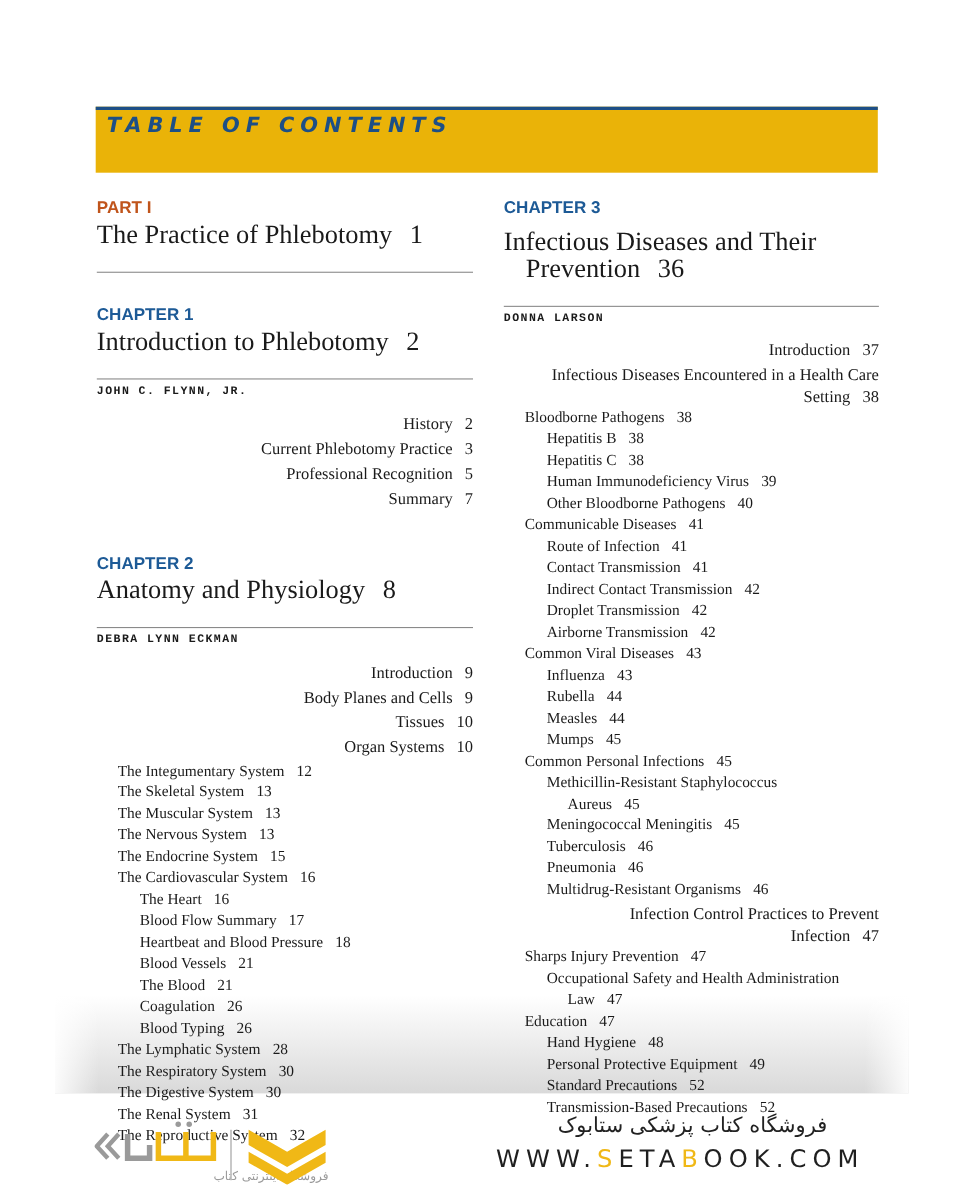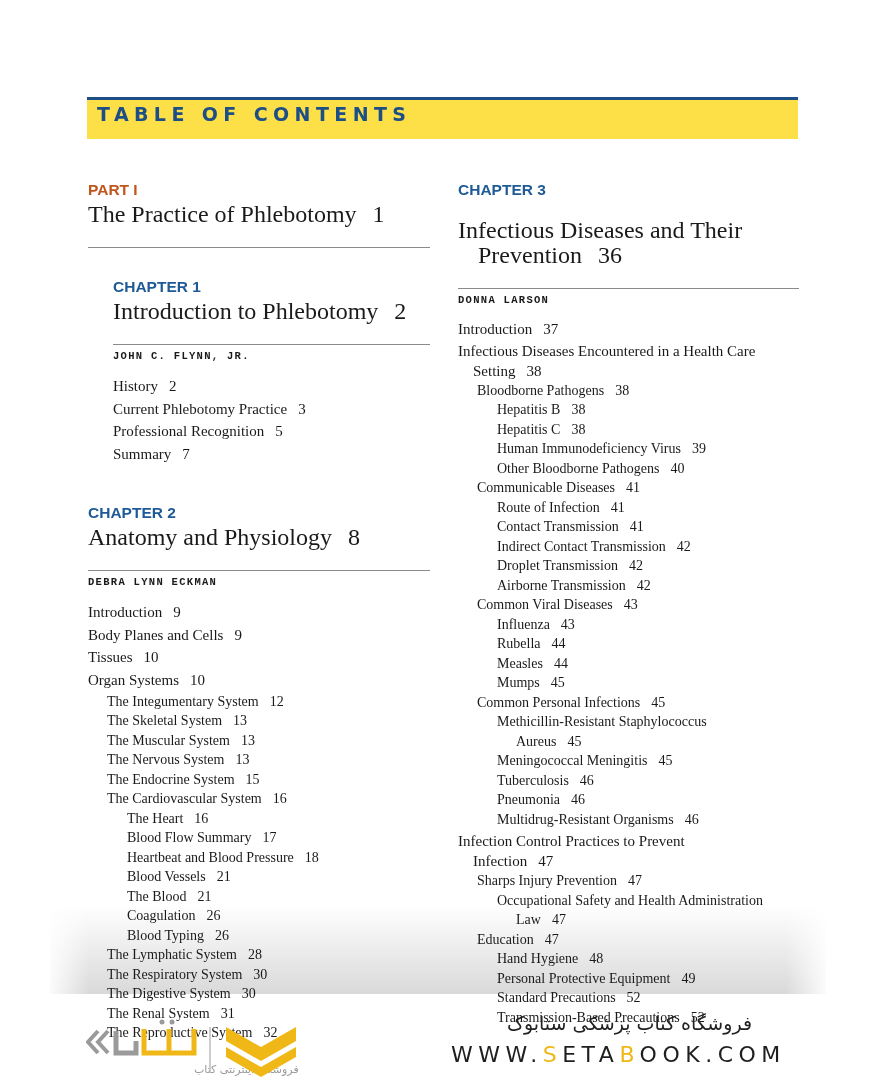--- a/index.html
+++ b/index.html
@@ -15,24 +15,25 @@
     }
     .page-fade-left {
       position:absolute; left:0; top:900px; width:40px; height:94px;
       background: linear-gradient(to right, rgba(255,255,255,0.9), rgba(255,255,255,0));
     }
     .page-fade-right {
       position:absolute; right:0; top:900px; width:40px; height:94px;
       background: linear-gradient(to left, rgba(255,255,255,0.9), rgba(255,255,255,0));
     }
     .toc-header {
-      position:absolute; left:87px; top:97px; width:711px; height:42px;
-      background:#fde047;
+      position:absolute; left:87px; top:97px; width:711px; height:60px;
+      background:#eab308;
       border-top:3px solid #1d4f86;
       box-sizing:border-box;
+      font-style:italic;
     }
     .toc-header h1 {
       margin:0; position:absolute; left:10px; top:3px;
       font-family:"DejaVu Sans", "Liberation Sans", sans-serif;
       font-weight:bold; font-size:19px; letter-spacing:5.4px;
       color:#1d4f86;
     }
     .col { position:absolute; top:180px; }
     .col-left { left:88px; width:342px; }
     .col-right { left:458px; width:341px; }
@@ -50,21 +51,21 @@
     .title .cont { padding-left:20px; }
     .pg { margin-left:16px; }
     .author {
       font-family:Liberation Mono, monospace;
       font-weight:bold; font-size:10.5px; letter-spacing:1.3px;
       margin-top:4px; line-height:14px; color:#1a1a1a;
     }
     .entries { margin-top:12px; }
     .e { white-space:nowrap; }
     .e .p { margin-left:11px; }
-    .l1 { font-size:15px; line-height:22.7px; }
+    .l1 { font-size:15px; line-height:22.7px;text-align:right; }
     .l2 { font-size:14px; line-height:19.5px; padding-left:19px; }
     .l3 { font-size:14px; line-height:19.5px; padding-left:39px; }
     .l3.cont2 { padding-left:58px; }
     .l1.cont2 { padding-left:15px; }
 
     .footer-logo { position:absolute; left:86px; top:1017px; width:260px; height:60px; }
     .footer-text { position:absolute; left:440px; top:1008px; width:380px; height:70px; }
     .fa-line {
       position:absolute; right:68px; top:4px;
       font-family:"DejaVu Sans", sans-serif; font-size:19px; color:#222;
@@ -90,21 +91,21 @@
 </div>
 
 <div class="col col-left">
   <section>
     <div class="label part">PART I</div>
     <div class="title" style="margin-top:2px;">
       <span>The Practice of Phlebotomy</span><span class="pg">1</span>
     </div>
   </section>
 
-  <section style="margin-top:29px;margin-left:25px;">
+  <section style="margin-top:29px;">
     <div class="label chapter">CHAPTER 1</div>
     <div class="title" style="margin-top:2px;">
       <span>Introduction to Phlebotomy</span><span class="pg">2</span>
     </div>
     <div class="author">JOHN C. FLYNN, JR.</div>
     <div class="entries">
       <div class="e l1"><span>History</span><span class="p">2</span></div>
       <div class="e l1"><span>Current Phlebotomy Practice</span><span class="p">3</span></div>
       <div class="e l1"><span>Professional Recognition</span><span class="p">5</span></div>
       <div class="e l1"><span>Summary</span><span class="p">7</span></div>
@@ -140,21 +141,21 @@
       <div class="e l2"><span>The Digestive System</span><span class="p">30</span></div>
       <div class="e l2"><span>The Renal System</span><span class="p">31</span></div>
       <div class="e l2"><span>The Reproductive System</span><span class="p">32</span></div>
     </div>
   </section>
 </div>
 
 <div class="col col-right">
   <section>
     <div class="label chapter">CHAPTER 3</div>
-    <div class="title" style="margin-top:18px;">
+    <div class="title" style="margin-top:8px;">
       <div>Infectious Diseases and Their</div>
       <div class="cont"><span>Prevention</span><span class="pg">36</span></div>
     </div>
     <div class="author">DONNA LARSON</div>
     <div class="entries" style="margin-top:11px;">
       <div class="e l1"><span>Introduction</span><span class="p">37</span></div>
       <div class="e l1" style="line-height:20px;"><span>Infectious Diseases Encountered in a Health Care</span></div>
       <div class="e l1 cont2" style="line-height:20px;"><span>Setting</span><span class="p">38</span></div>
       <div class="e l2"><span>Bloodborne Pathogens</span><span class="p">38</span></div>
       <div class="e l3"><span>Hepatitis B</span><span class="p">38</span></div>

